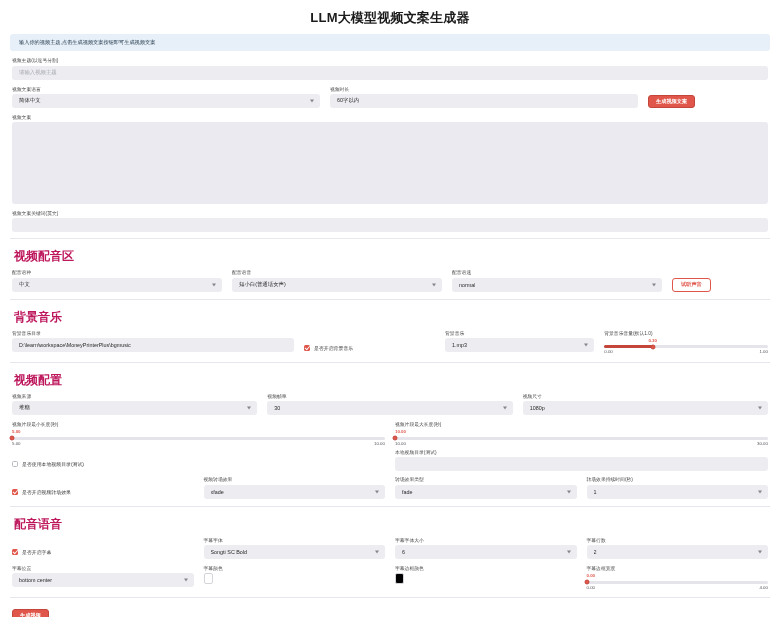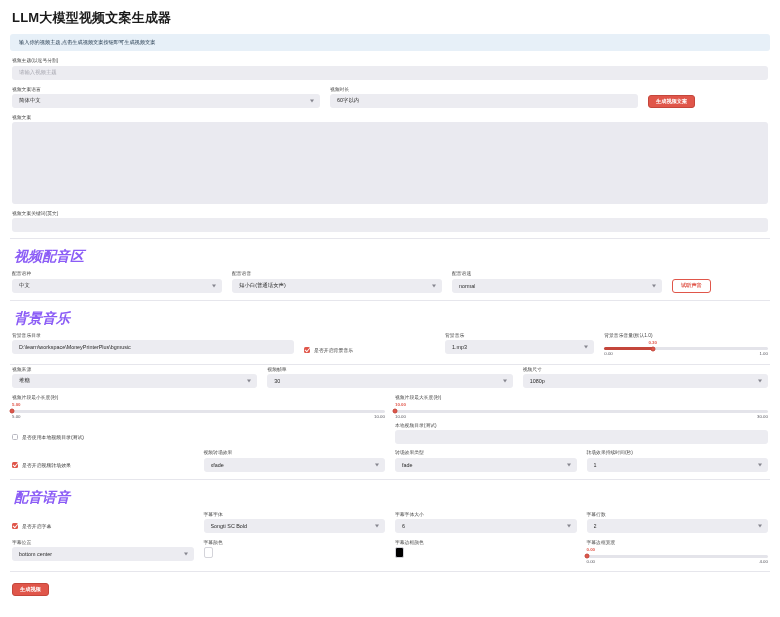--- a/index.html
+++ b/index.html
@@ -8,26 +8,25 @@
     background: #ffffff;
     font-family: "Liberation Sans", "DejaVu Sans", sans-serif;
     color: #2b2b2b;
     overflow: hidden;
   }
   .page { width: 780px; height: 617px; padding: 0 10px; position: relative; }
 
   
   .app-title {
     font-size: 13px; font-weight: 700; letter-spacing: .2px;
-    padding: 9px 2px 7px 2px; color: #1b1b1b;
+    padding: 9px 2px 7px 2px; color: #1b1b1b; text-align: center;
   }
   .section-title {
-    font-size: 14px; font-weight: 700; color: #8b5cf6;
+    font-size: 12px; font-weight: 700; color: #be185d;
     padding: 7px 2px 5px 2px;
-    font-style: italic;
   }
 
   
   .banner {
     background: #e7f0f8; border-radius: 3px;
     padding: 5px 9px; font-size: 5.2px; color: #22384d;
     line-height: 1.4; margin-bottom: 7px;
   }
 
   
@@ -232,20 +231,21 @@
             <span>1.00</span>
           </div>
         </div>
       </div>
     </div>
   </div>
 
   <div class="divider"></div>
 
   <div class="card-pad">
+    <div class="section-title">视频配置</div>
 
     <div class="row">
       <div class="field">
         <span class="label">视频来源</span>
         <div class="select">
           <span class="nowrap">堆糖</span>
           <span class="chev"></span>
         </div>
       </div>
       <div class="field">

